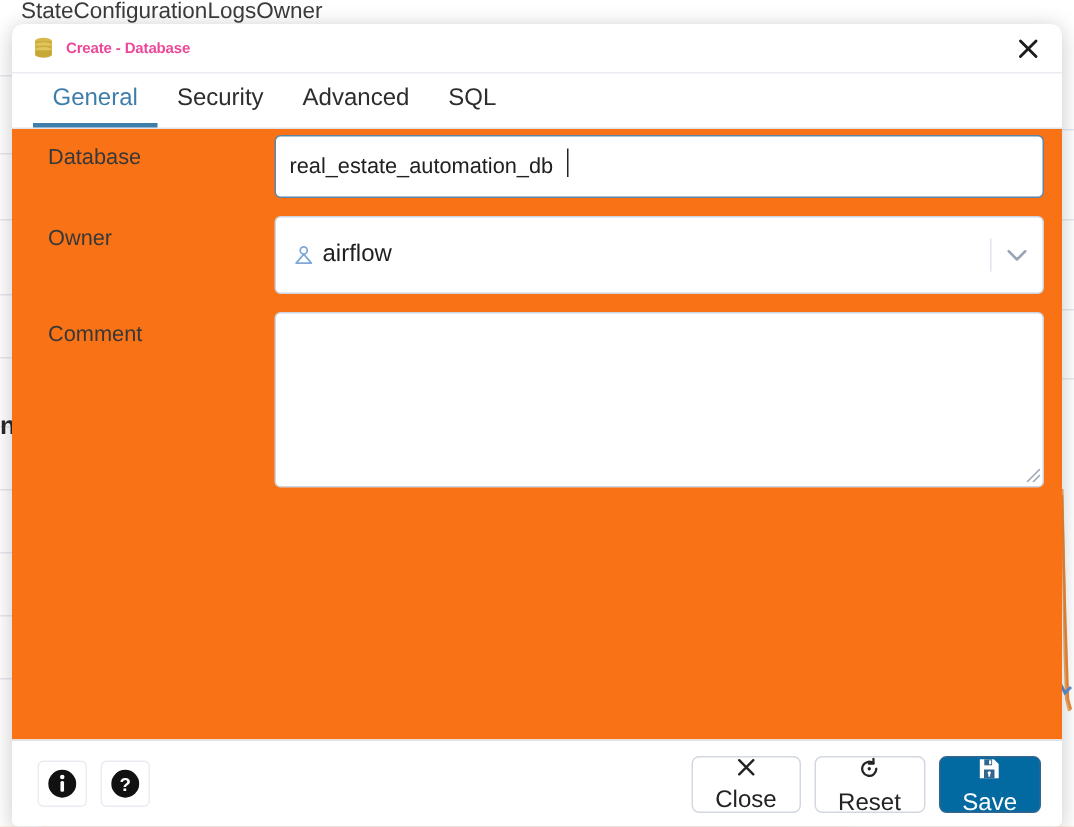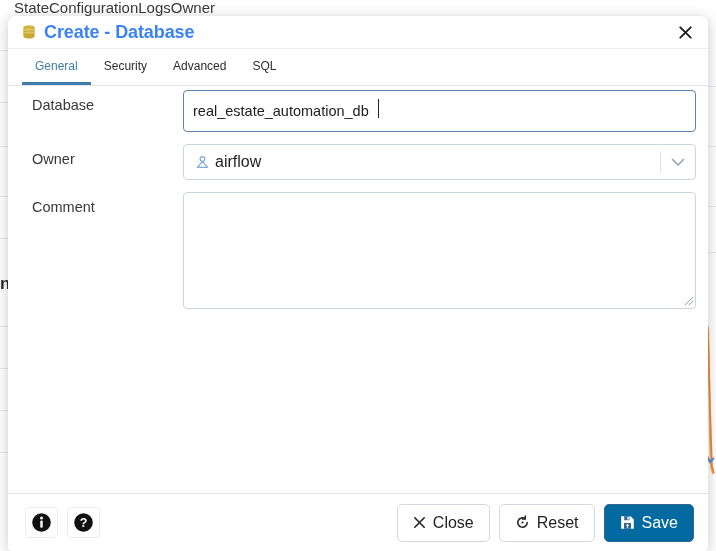--- a/index.html
+++ b/index.html
@@ -119,23 +119,23 @@
     padding: 0 8px 0 13px;
     border-radius: 7px 7px 0 0;
   }
   .title-icon {
     width: 16px; height: 16px;
     margin-right: 7px;
     flex: 0 0 auto;
     display: block;
   }
   .title-text {
-    font-size: 18px;
+    font-size: 10px;
     font-weight: bold;
-    color: #3b82f6;
+    color: #ec4899;
     letter-spacing: -0.1px;
   }
   .title-spacer { flex: 1 1 auto; }
   .close-btn {
     width: 30px; height: 26px;
     display: flex;
     align-items: center;
     justify-content: center;
     cursor: pointer;
     background: transparent;
@@ -150,34 +150,34 @@
     background: #ffffff;
     border-bottom: 1px solid #dfe3ea;
     display: flex;
     align-items: stretch;
     padding-left: 14px;
   }
   .tab {
     display: flex;
     align-items: center;
     padding: 0 13px;
-    font-size: 12px;
+    font-size: 16px;
     color: #2d2d2d;
     cursor: pointer;
     border-bottom: 3px solid transparent;
     white-space: nowrap;
   }
   .tab.active {
     color: #3f7eab;
     border-bottom-color: #3f7eab;
   }
 
   .dialog-body {
     flex: 1 1 auto;
-    background: #ffffff;
+    background: #f97316;
     padding: 4px 12px 0 12px;
     overflow: hidden;
   }
   .form-row {
     display: flex;
     align-items: flex-start;
     margin-bottom: 12px;
   }
   .form-label {
     width: 163px;
@@ -207,21 +207,21 @@
     position: absolute;
     width: 1px;
     height: 19px;
     background: #222;
     top: 9px;
     left: 195px;
   }
 
   .select-box {
     width: 100%;
-    height: 36px;
+    height: 52px;
     box-sizing: border-box;
     border: 1px solid #ced4df;
     border-radius: 4px;
     background: #ffffff;
     display: flex;
     align-items: center;
     padding: 0 0 0 11px;
     cursor: pointer;
   }
   .owner-icon { width: 15px; height: 15px; margin-right: 5px; flex: 0 0 auto; display:block; }
@@ -297,20 +297,21 @@
     border-radius: 5px;
     display: flex;
     align-items: center;
     gap: 7px;
     padding: 0 15px;
     font-size: 16px;
     cursor: pointer;
     margin-left: 9px;
     font-family: "Liberation Sans", sans-serif;
     white-space: nowrap;
+    flex-direction: column;
   }
   .btn-secondary {
     background: #ffffff;
     border: 1px solid #d3d8e0;
     color: #232323;
   }
   .btn-primary {
     background: #0369a1;
     border: 1px solid #326690;
     color: #ffffff;

